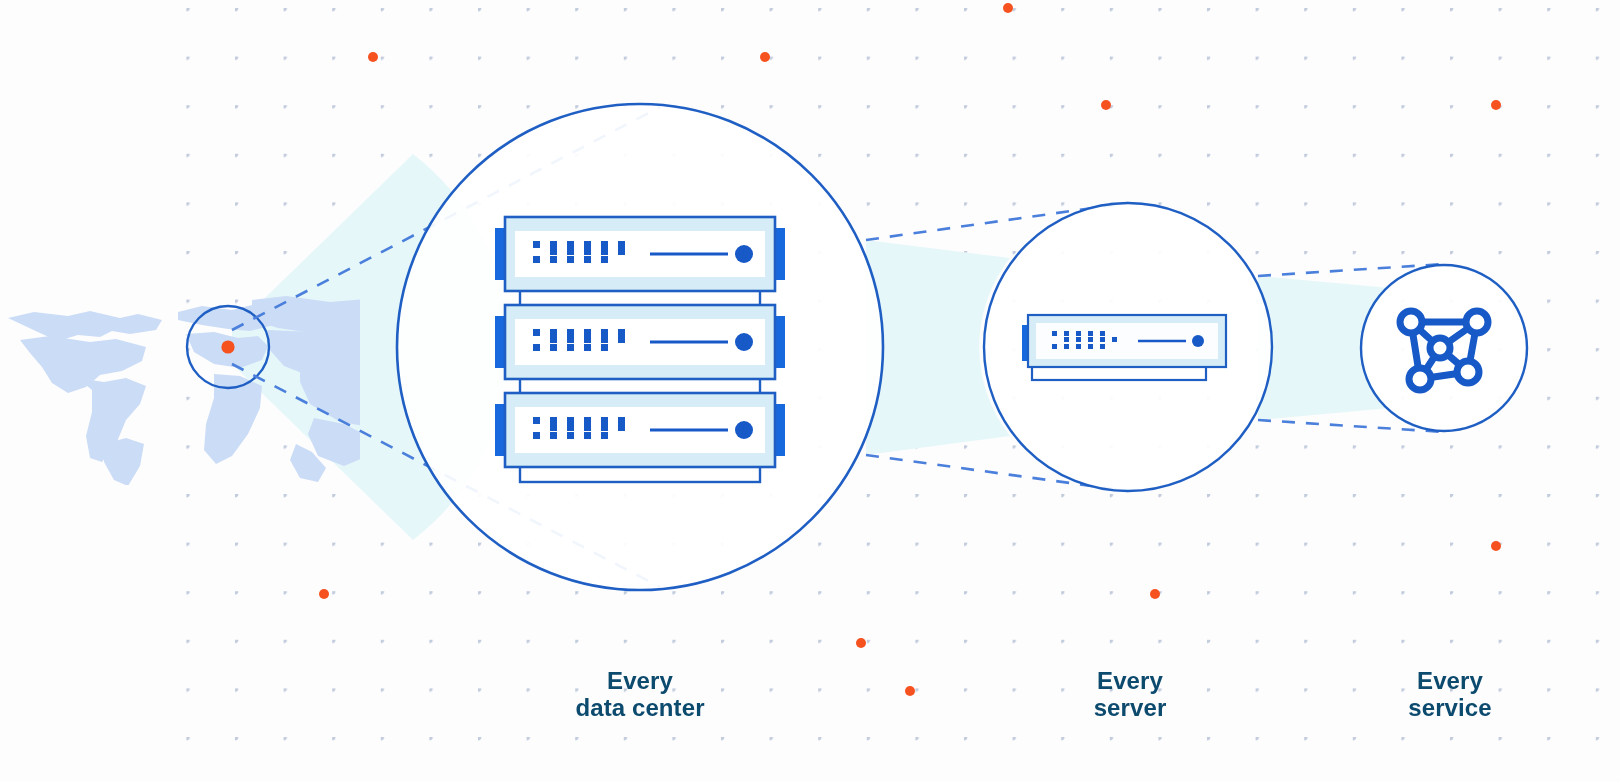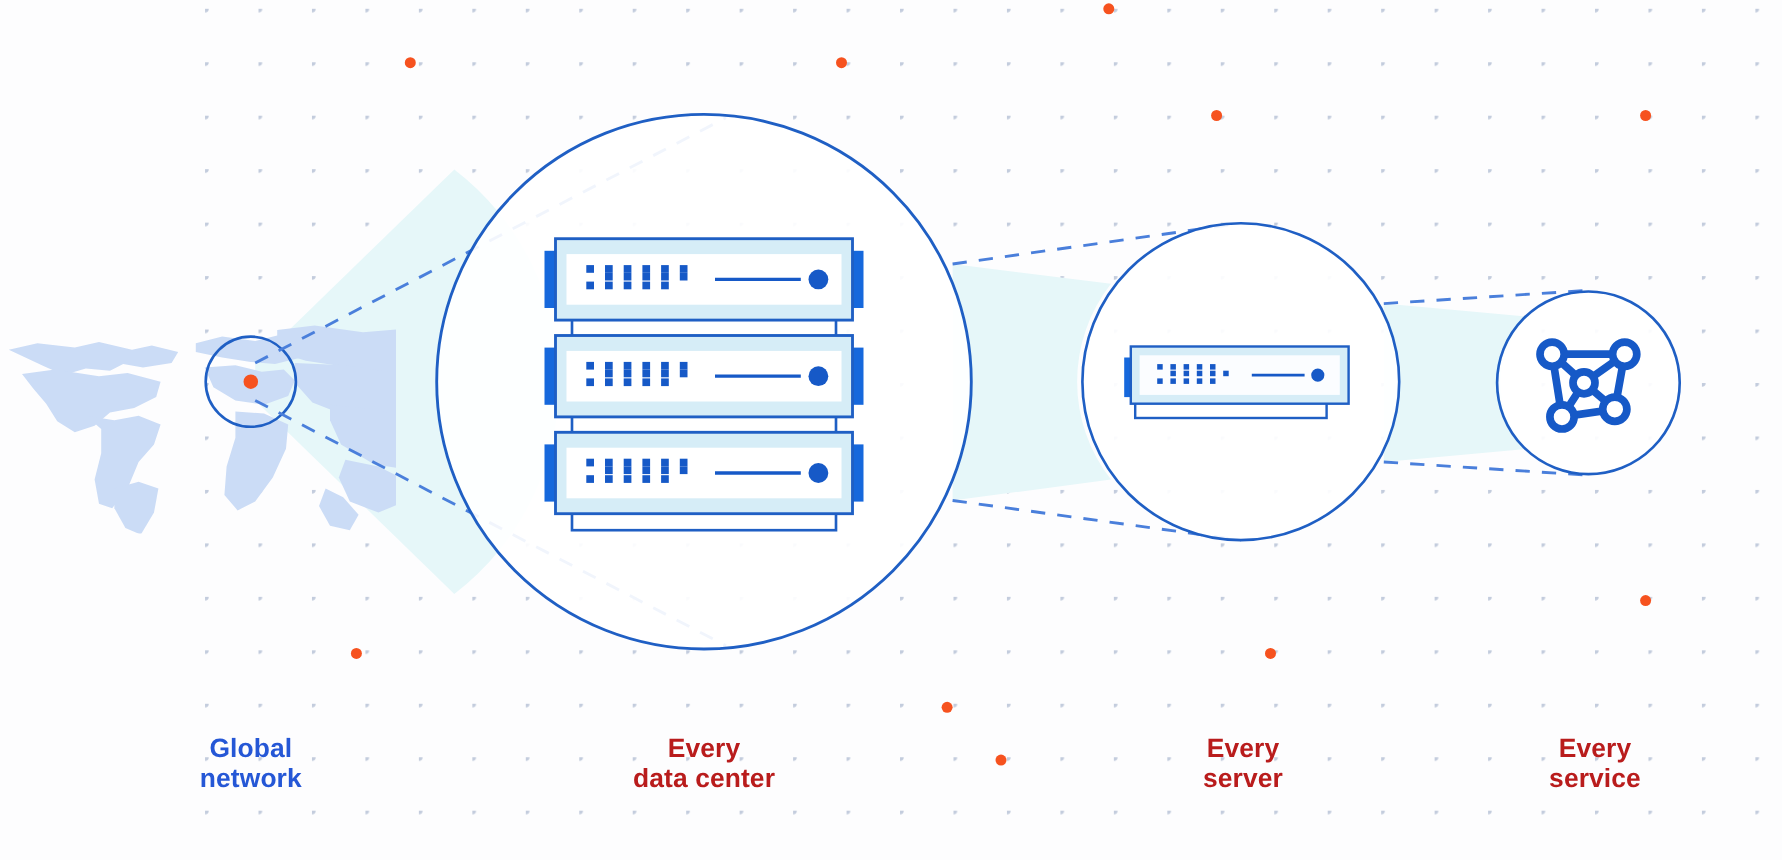--- a/index.html
+++ b/index.html
@@ -7,21 +7,21 @@
     width:1620px;height:782px;overflow:hidden;
     font-family:"Liberation Sans","DejaVu Sans",sans-serif;
     -webkit-font-smoothing:antialiased;
   }
   .stage{position:relative;width:1620px;height:782px;background:#fdfdfe;}
   .stage svg.layer{position:absolute;left:0;top:0;width:1620px;height:782px;}
   .labels{position:absolute;left:0;top:0;width:1620px;height:782px;}
   .lbl{
     position:absolute;text-align:center;
     font-size:24px;line-height:1.12;font-weight:700;
-    color:#b91c1c;white-space:pre-line;letter-spacing:.1px;
+    color:#0c4a6e;white-space:pre-line;letter-spacing:.1px;
   }
   .lbl.accent{color:#2557d6;}
   #lbl-global{left:128px;top:668px;width:200px;}
   #lbl-dc{left:540px;top:668px;width:200px;}
   #lbl-server{left:1030px;top:668px;width:200px;}
   #lbl-service{left:1350px;top:668px;width:200px;}
 </style>
 </head>
 <body>
 
@@ -229,22 +229,20 @@
       <circle cx="1496" cy="105" r="5"></circle>
       <circle cx="1496" cy="546" r="5"></circle>
       <circle cx="324" cy="594" r="5"></circle>
       <circle cx="1155" cy="594" r="5"></circle>
       <circle cx="861" cy="643" r="5"></circle>
       <circle cx="910" cy="691" r="5"></circle>
     </g>
   </svg>
 
   <div class="labels">
-    <div class="lbl accent" id="lbl-global">Global
-network</div>
     <div class="lbl" id="lbl-dc">Every
 data center</div>
     <div class="lbl" id="lbl-server">Every
 server</div>
     <div class="lbl" id="lbl-service">Every
 service</div>
   </div>
 
 </div>
 

